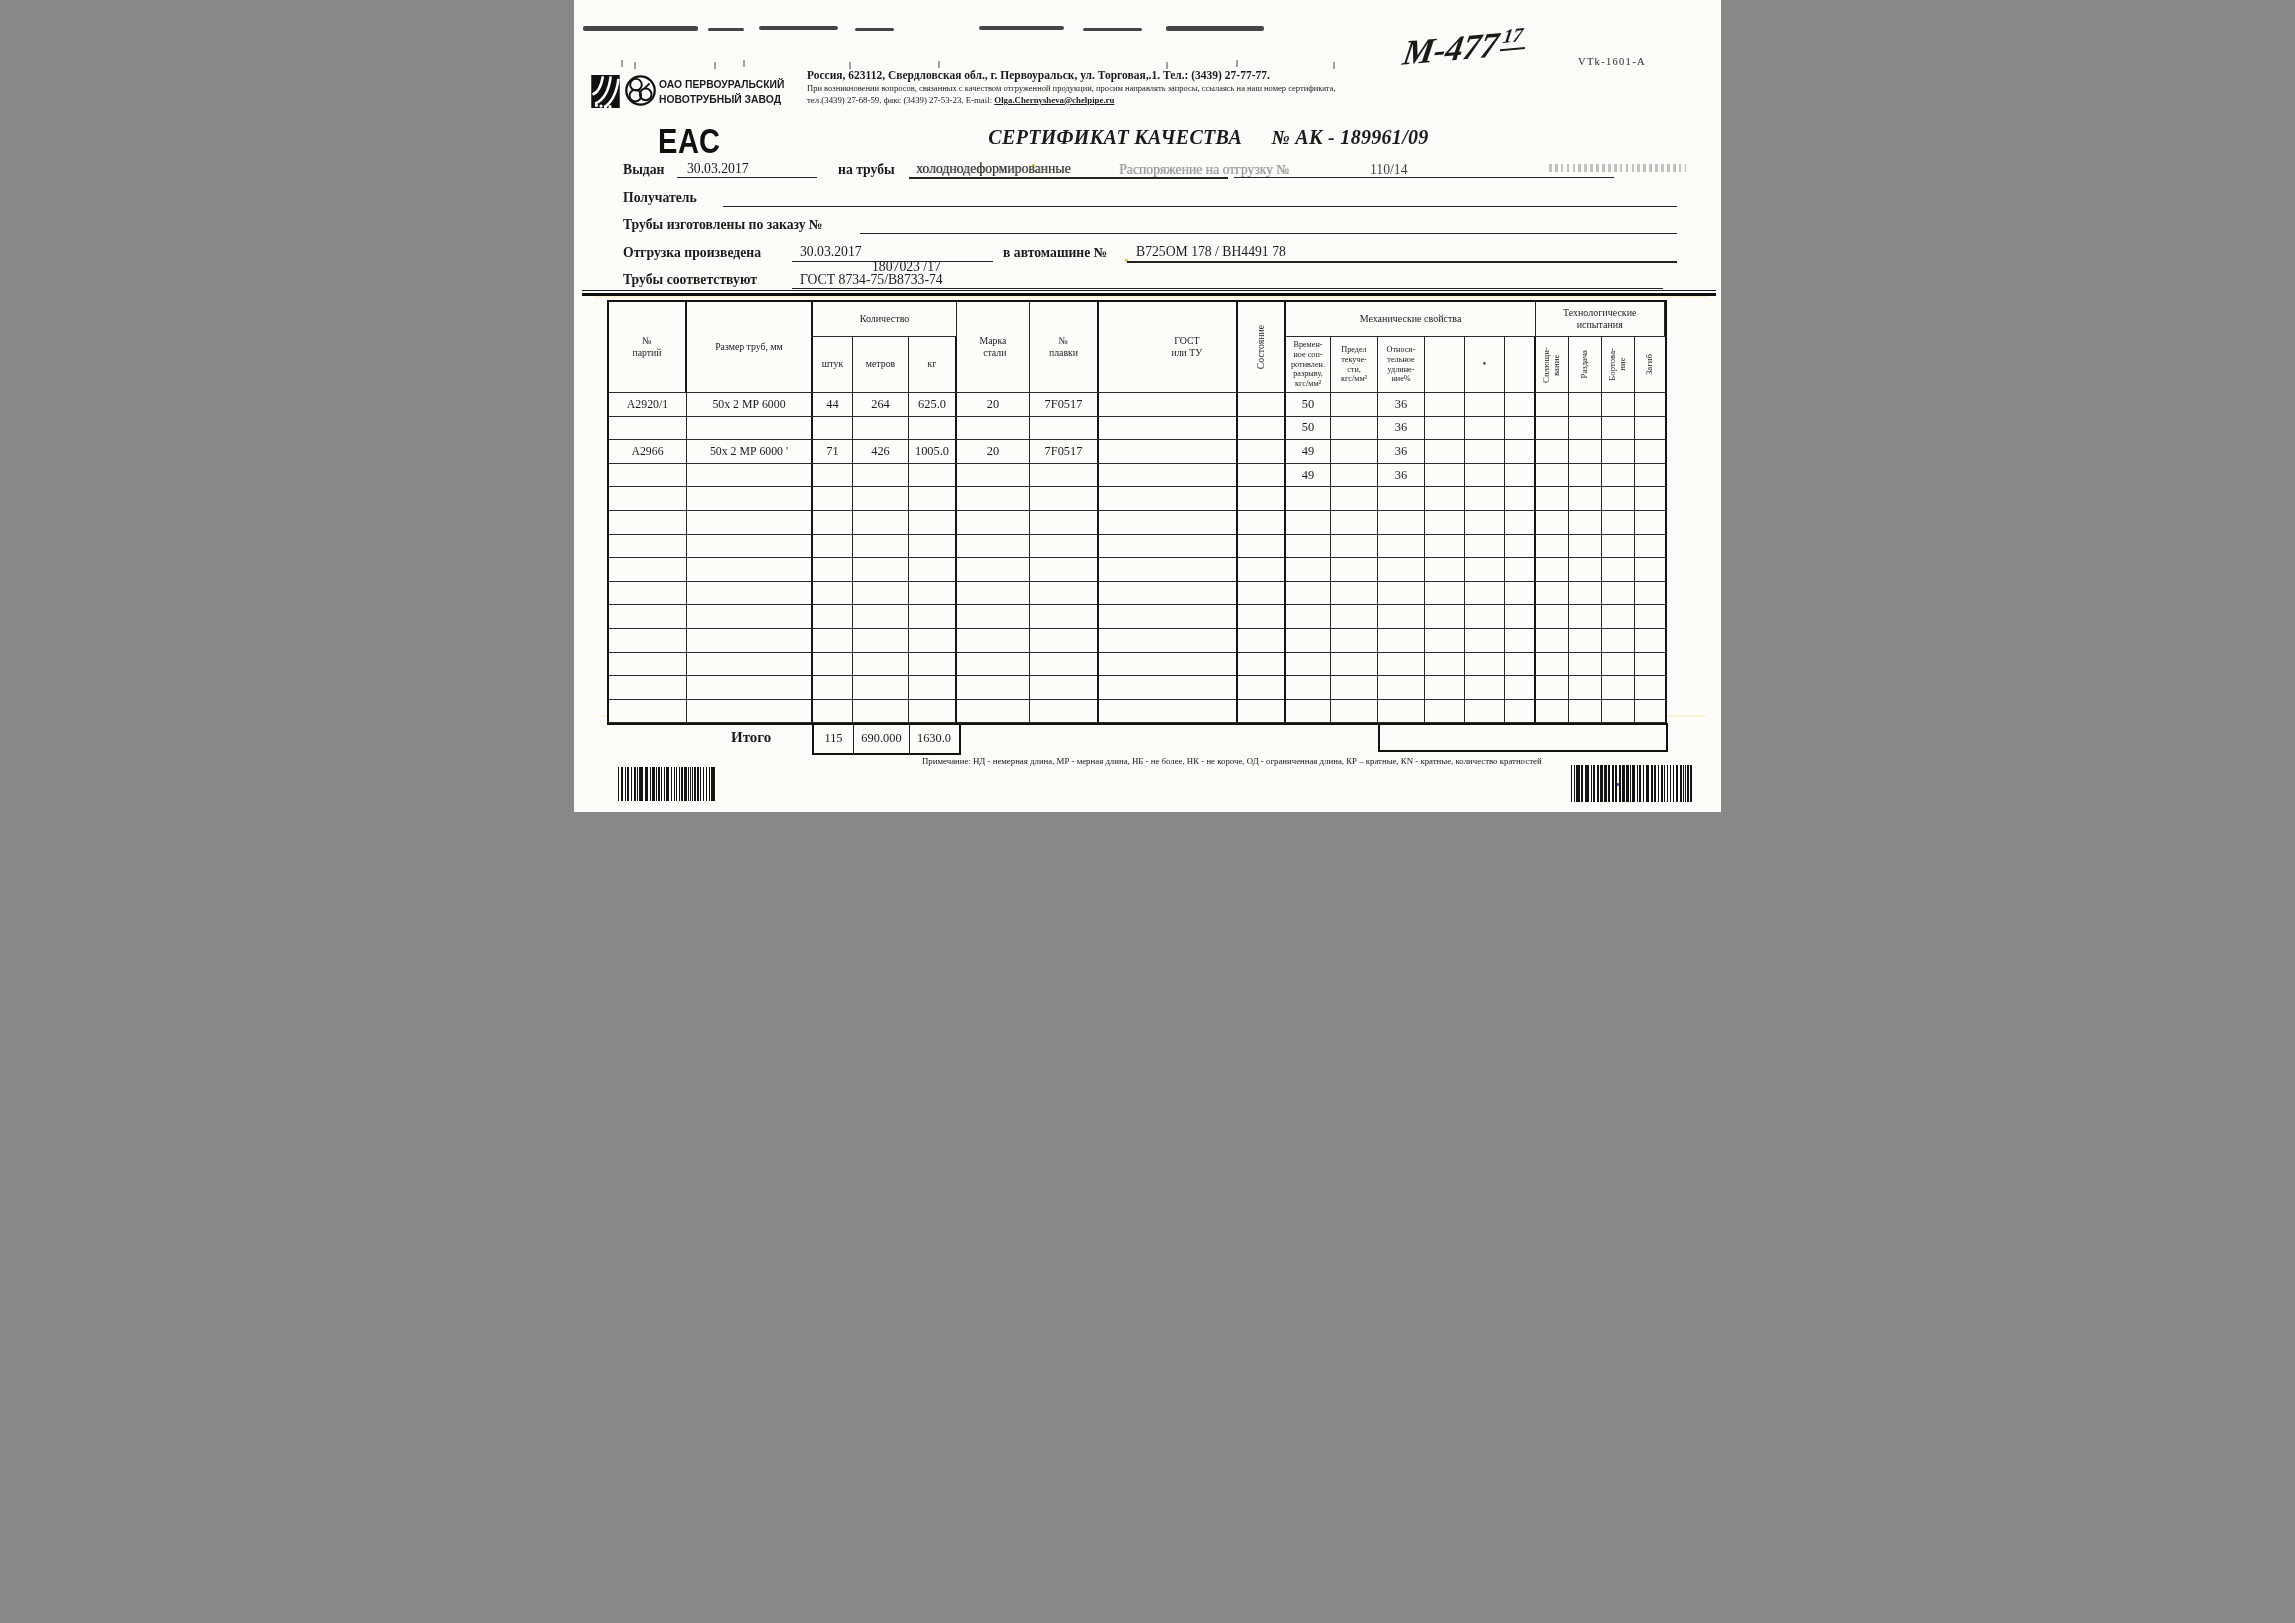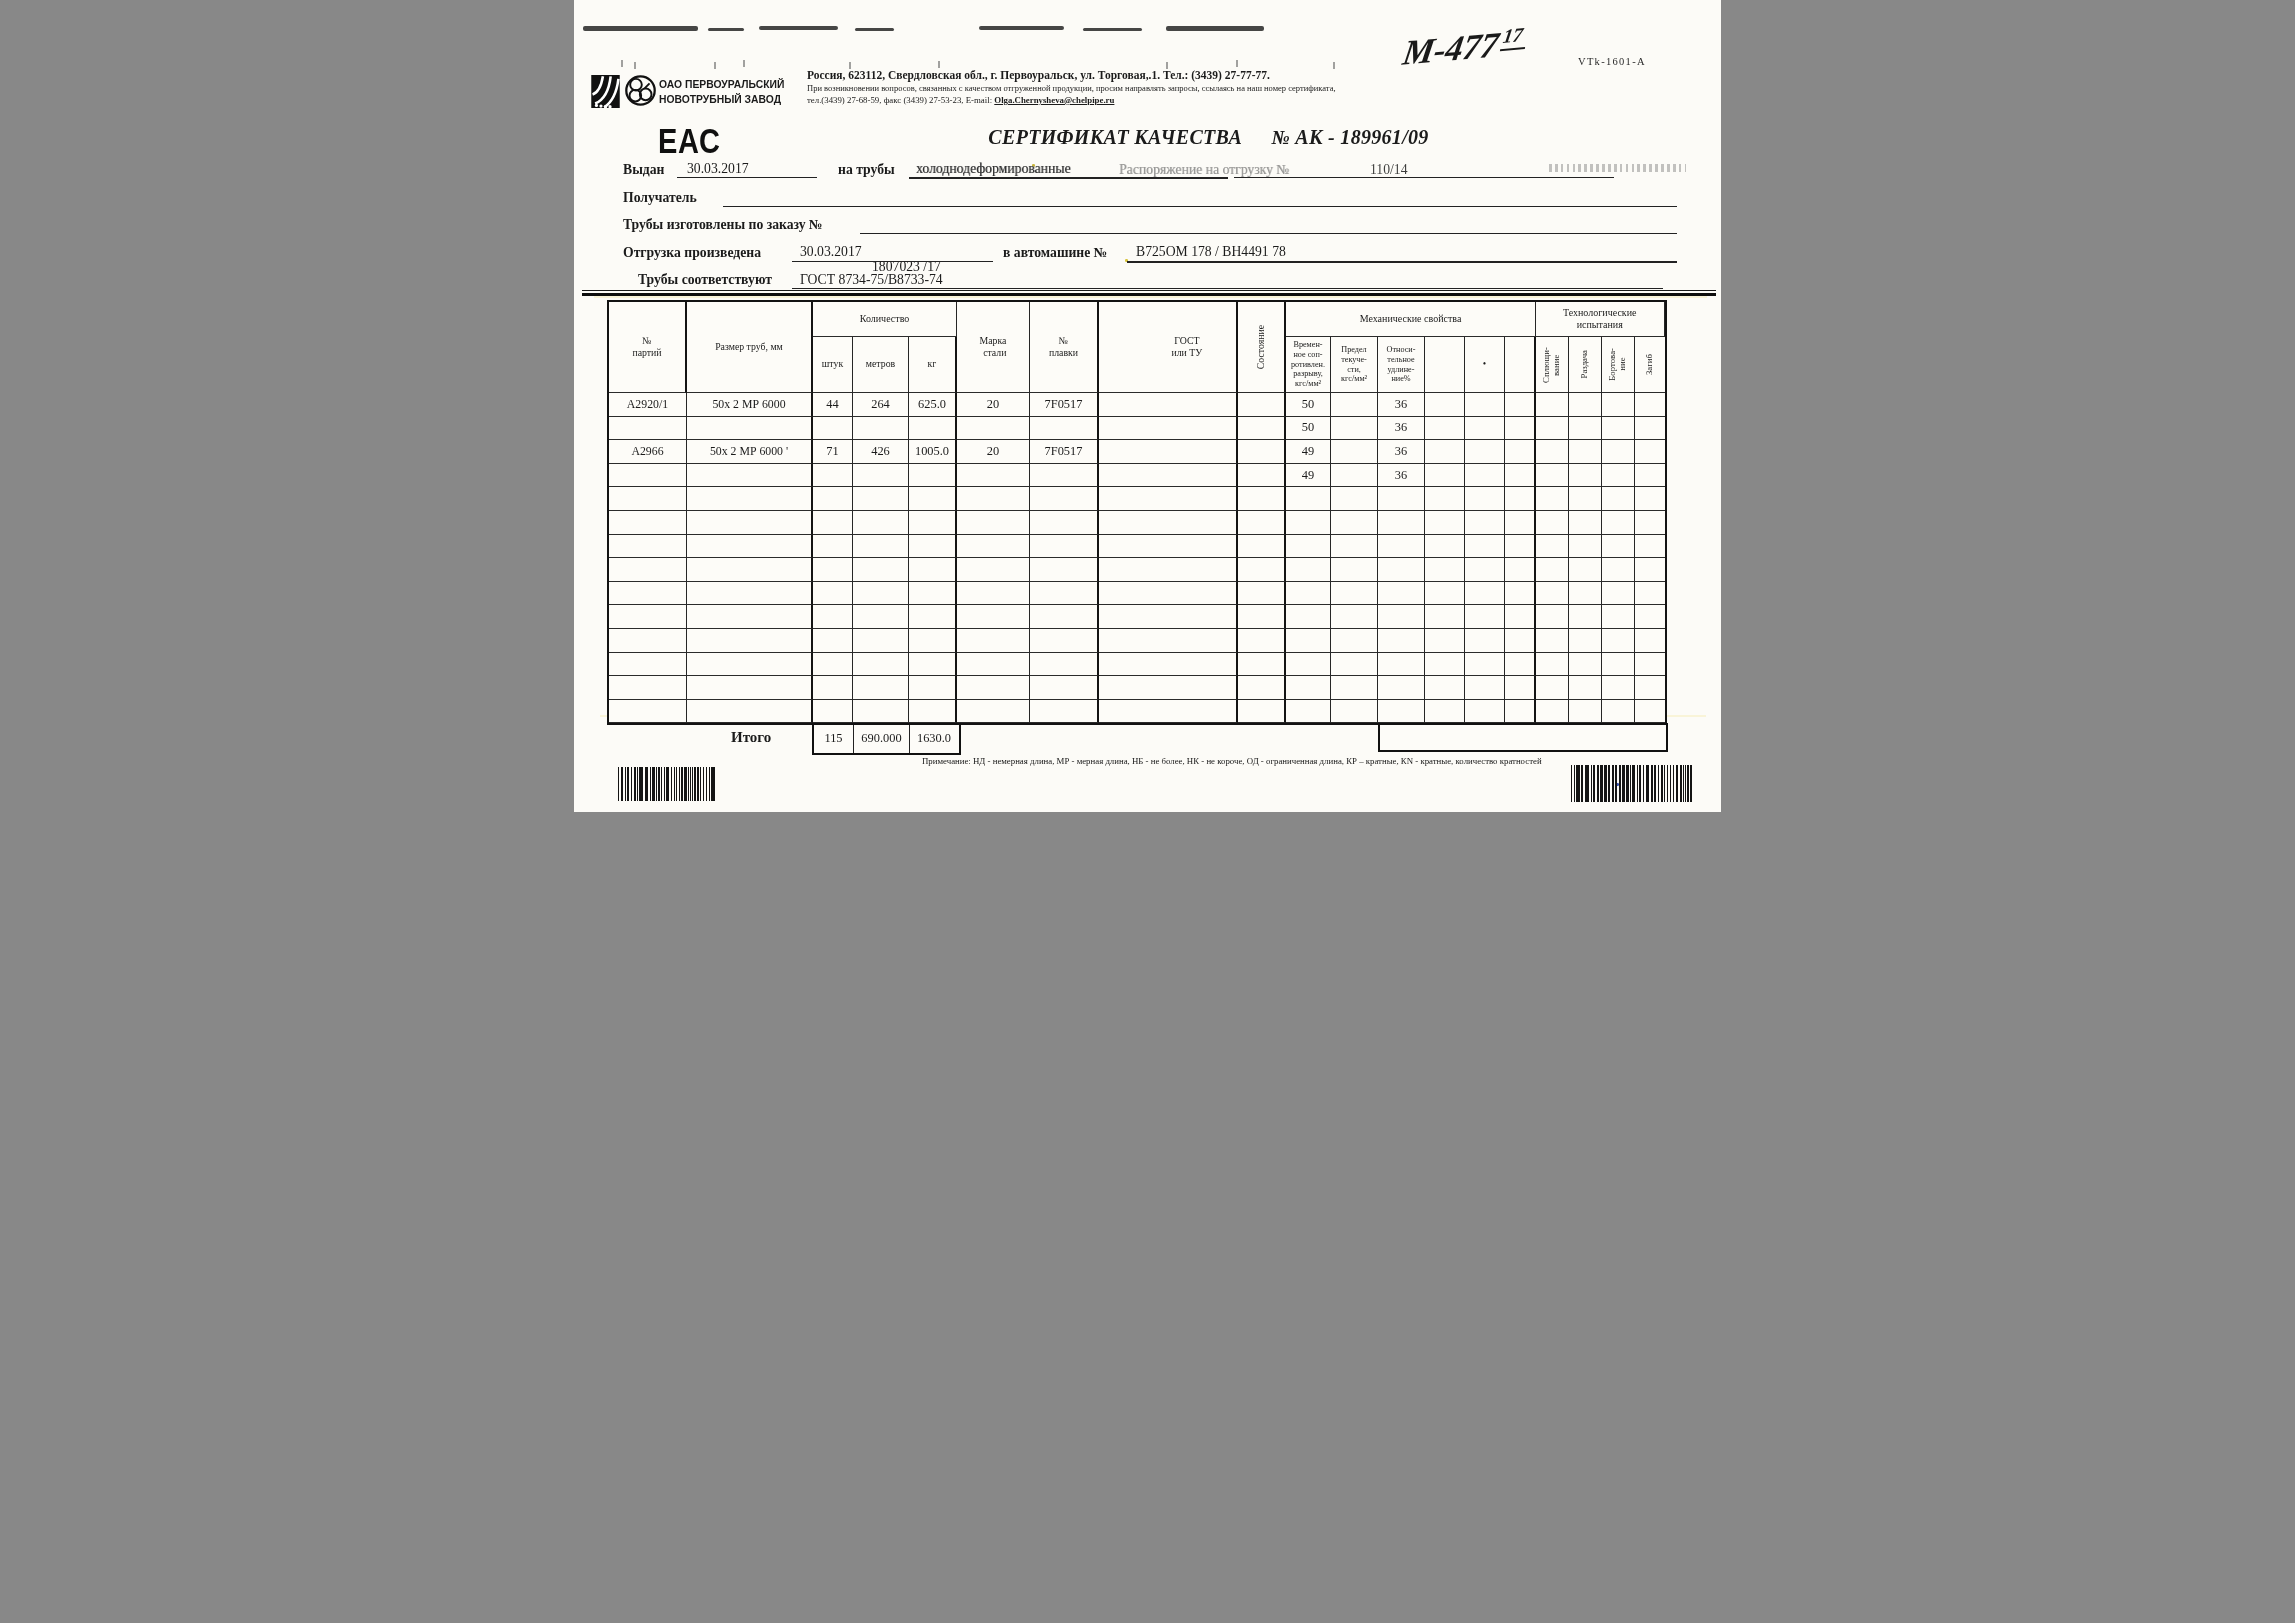--- a/index.html
+++ b/index.html
@@ -163,21 +163,21 @@
   <div class="abs fvalue" style="left:298px;top:217px;margin-top:42px;">1807023   /17</div>
   <div class="uline" style="left:286px;top:233px;width:817px;"></div>
 
   <div class="abs flabel" style="left:49px;top:245px;">Отгрузка произведена</div>
   <div class="abs fvalue" style="left:226px;top:244px;">30.03.2017</div>
   <div class="uline" style="left:218px;top:261px;width:201px;"></div>
   <div class="abs flabel" style="left:429px;top:245px;">в автомашине №</div>
   <div class="abs fvalue" style="left:562px;top:244px;">В725ОМ 178 / ВН4491 78</div>
   <div class="uline thick" style="left:553px;top:261px;width:550px;"></div>
 
-  <div class="abs flabel" style="left:64px;top:272px;text-align:right;">Трубы соответствуют</div>
+  <div class="abs flabel" style="left:49px;top:272px;text-align:right;">Трубы соответствуют</div>
   <div class="abs fvalue" style="left:226px;top:272px;">ГОСТ 8734-75/В8733-74</div>
   <div class="uline" style="left:218px;top:288px;width:871px;"></div>
 
   <div class="rule-thin" style="left:7.9px;top:290px;width:1134px;"></div>
   <div class="rule-thick" style="left:7.9px;top:293px;width:1134px;"></div>
 
   <div class="tbl">
 
     <div class="th thickR" style="grid-column:1;grid-row:1/3;">№
 партий</div>

